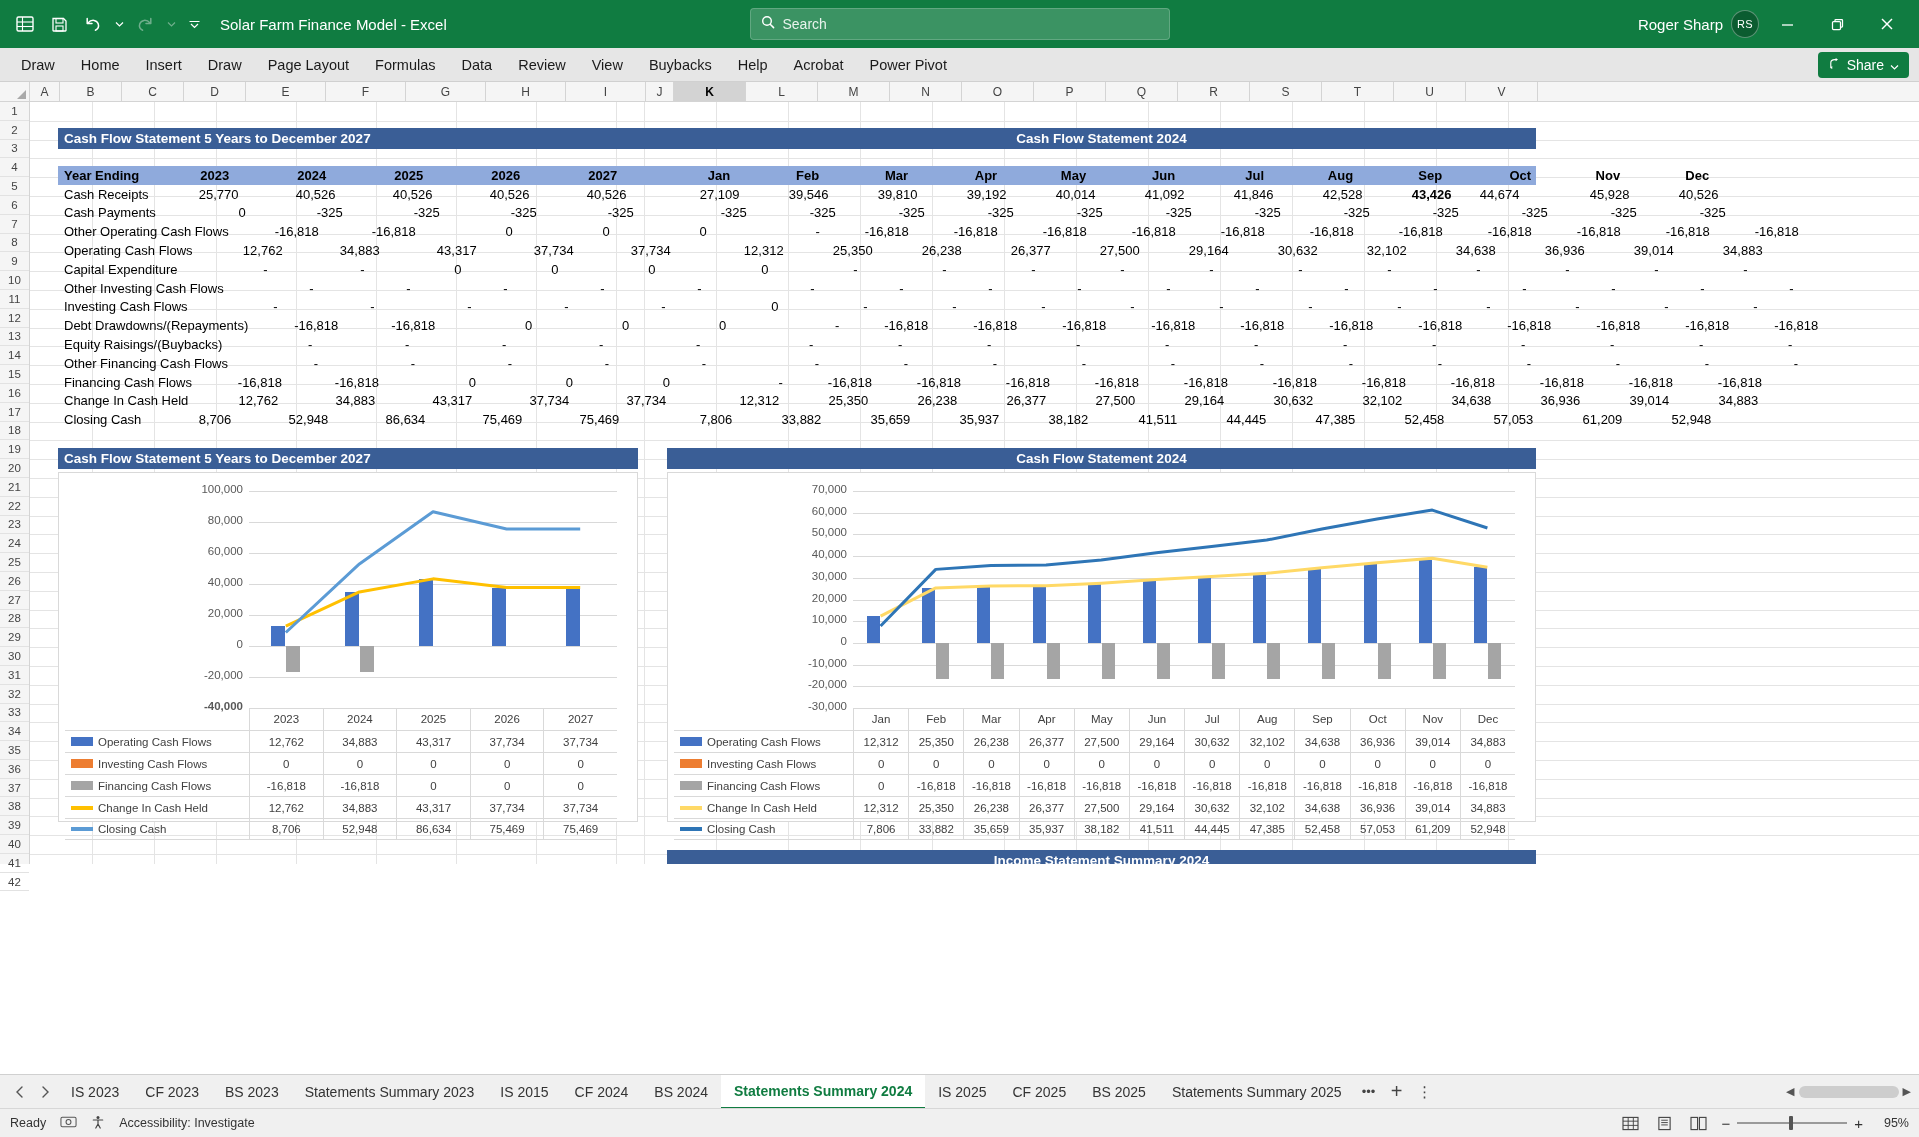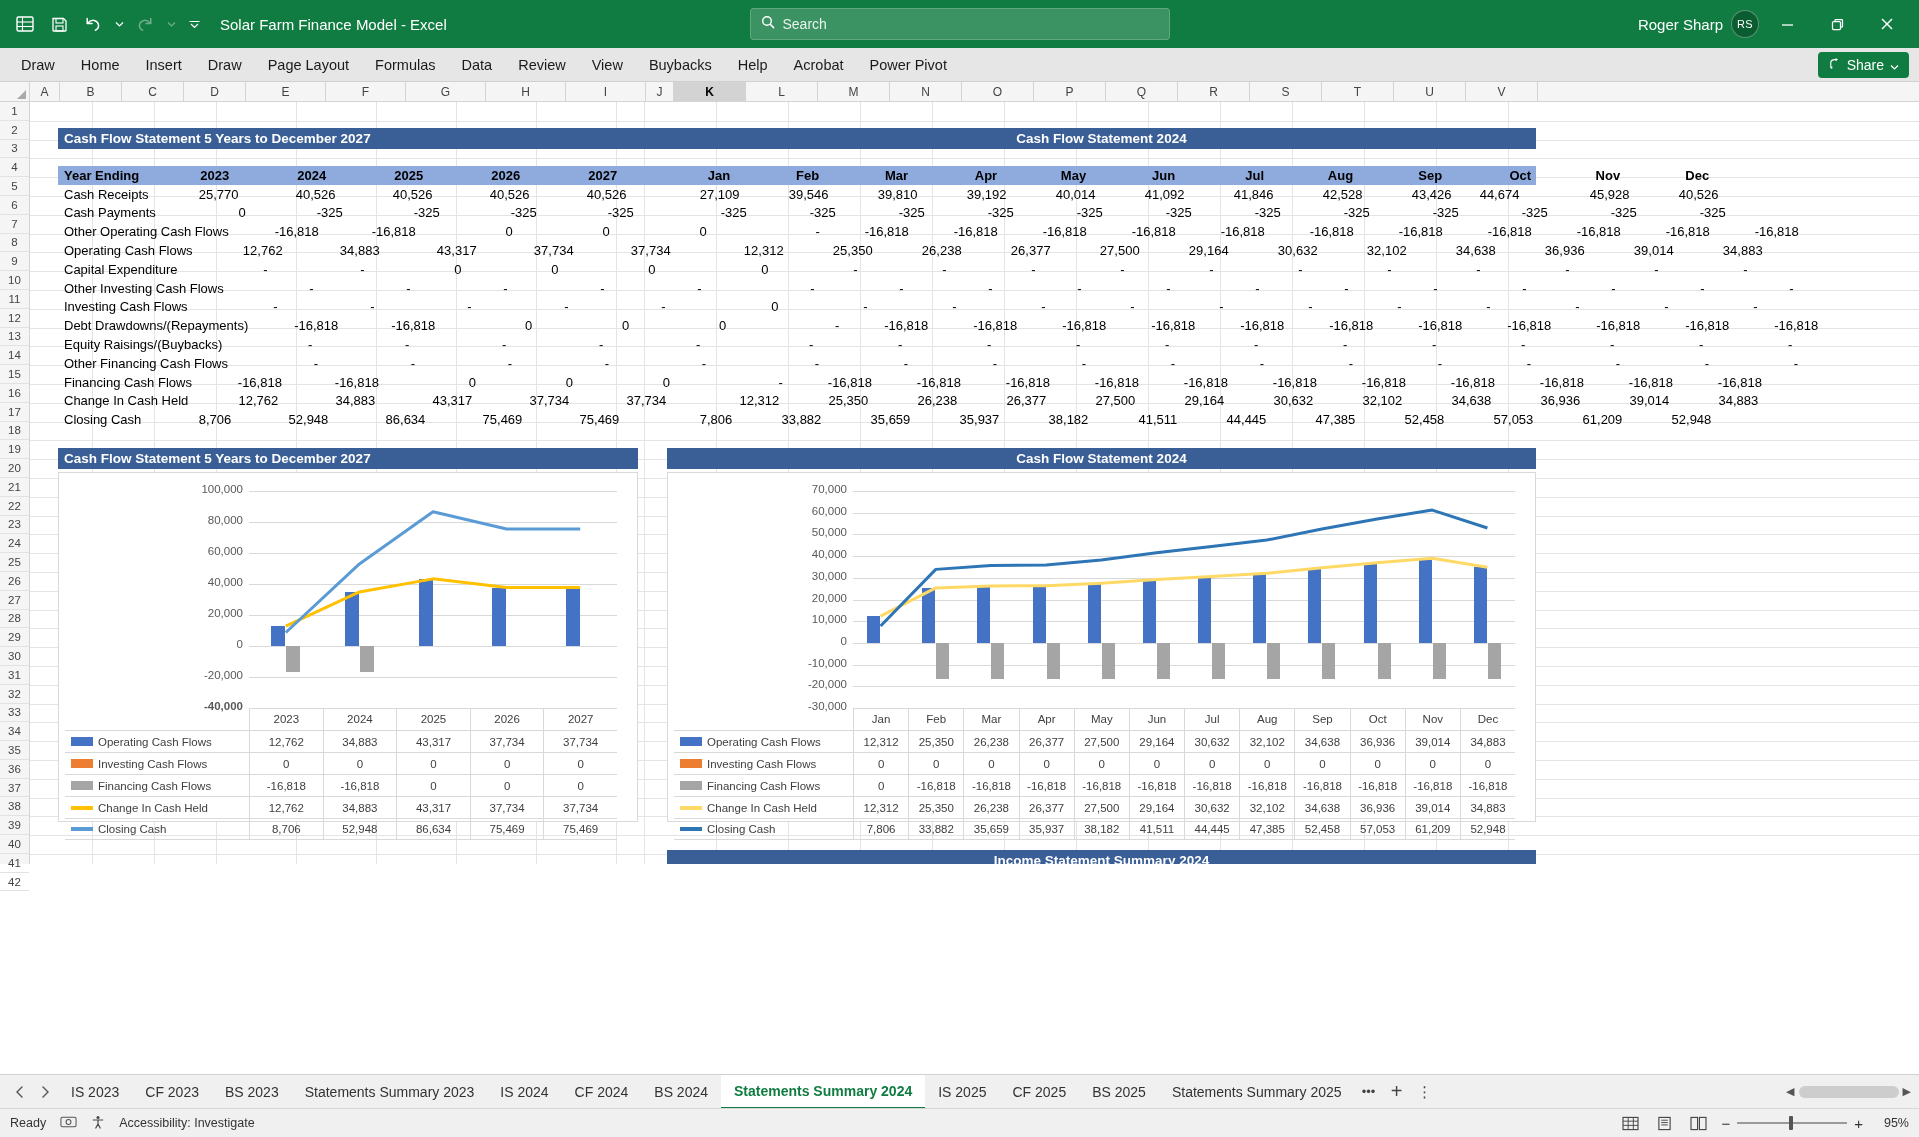--- a/index.html
+++ b/index.html
@@ -459,21 +459,21 @@
           <div class="stcell" style="flex: 0 0 97px;">40,526</div>
           <div style="flex: 0 0 24px;"></div>
           <div class="stcell" style="flex: 0 0 89px;">27,109</div>
           <div class="stcell" style="flex: 0 0 89px;">39,546</div>
           <div class="stcell" style="flex: 0 0 89px;">39,810</div>
           <div class="stcell" style="flex: 0 0 89px;">39,192</div>
           <div class="stcell" style="flex: 0 0 89px;">40,014</div>
           <div class="stcell" style="flex: 0 0 89px;">41,092</div>
           <div class="stcell" style="flex: 0 0 89px;">41,846</div>
           <div class="stcell" style="flex: 0 0 89px;">42,528</div>
-          <div class="stcell" style="flex: 0 0 89px;">43,426</div>
+          <div class="stcell" style="flex: 0 0 89px; font-weight: bold;">43,426</div>
           <div class="stcell" style="flex: 0 0 89px; text-align: center;">44,674</div>
           <div class="stcell" style="flex: 0 0 89px;">45,928</div>
           <div class="stcell" style="flex: 0 0 89px;">40,526</div>
         </div>
         <div class="strow">
           <div class="stlabel">Cash Payments</div>
           <div class="stcell" style="flex: 0 0 97px;">0</div>
           <div class="stcell" style="flex: 0 0 97px;">-325</div>
           <div class="stcell" style="flex: 0 0 97px;">-325</div>
           <div class="stcell" style="flex: 0 0 97px;">-325</div>
@@ -993,21 +993,21 @@
   </div>
   <div class="navarrow">
     <svg width="9" height="12" viewBox="0 0 9 12">
         <path d="M2 1l5 5-5 5" fill="none" stroke="#555" stroke-width="1.4" stroke-linecap="round"></path>
       </svg>
   </div>
 <div class="stab">IS 2023</div>
     <div class="stab">CF 2023</div>
     <div class="stab">BS 2023</div>
     <div class="stab">Statements Summary 2023</div>
-    <div class="stab">IS 2024</div>
+    <div class="stab">IS 2015</div>
     <div class="stab">CF 2024</div>
     <div class="stab">BS 2024</div>
     <div class="stab active">Statements Summary 2024</div>
     <div class="stab">IS 2025</div>
     <div class="stab">CF 2025</div>
     <div class="stab">BS 2025</div>
     <div class="stab">Statements Summary 2025</div>
     <div class="tabplus" style="font-size: 13px;">•••</div>
     <div class="tabplus">+</div>
     <div class="tabplus" style="font-size: 15px;">⋮</div>

